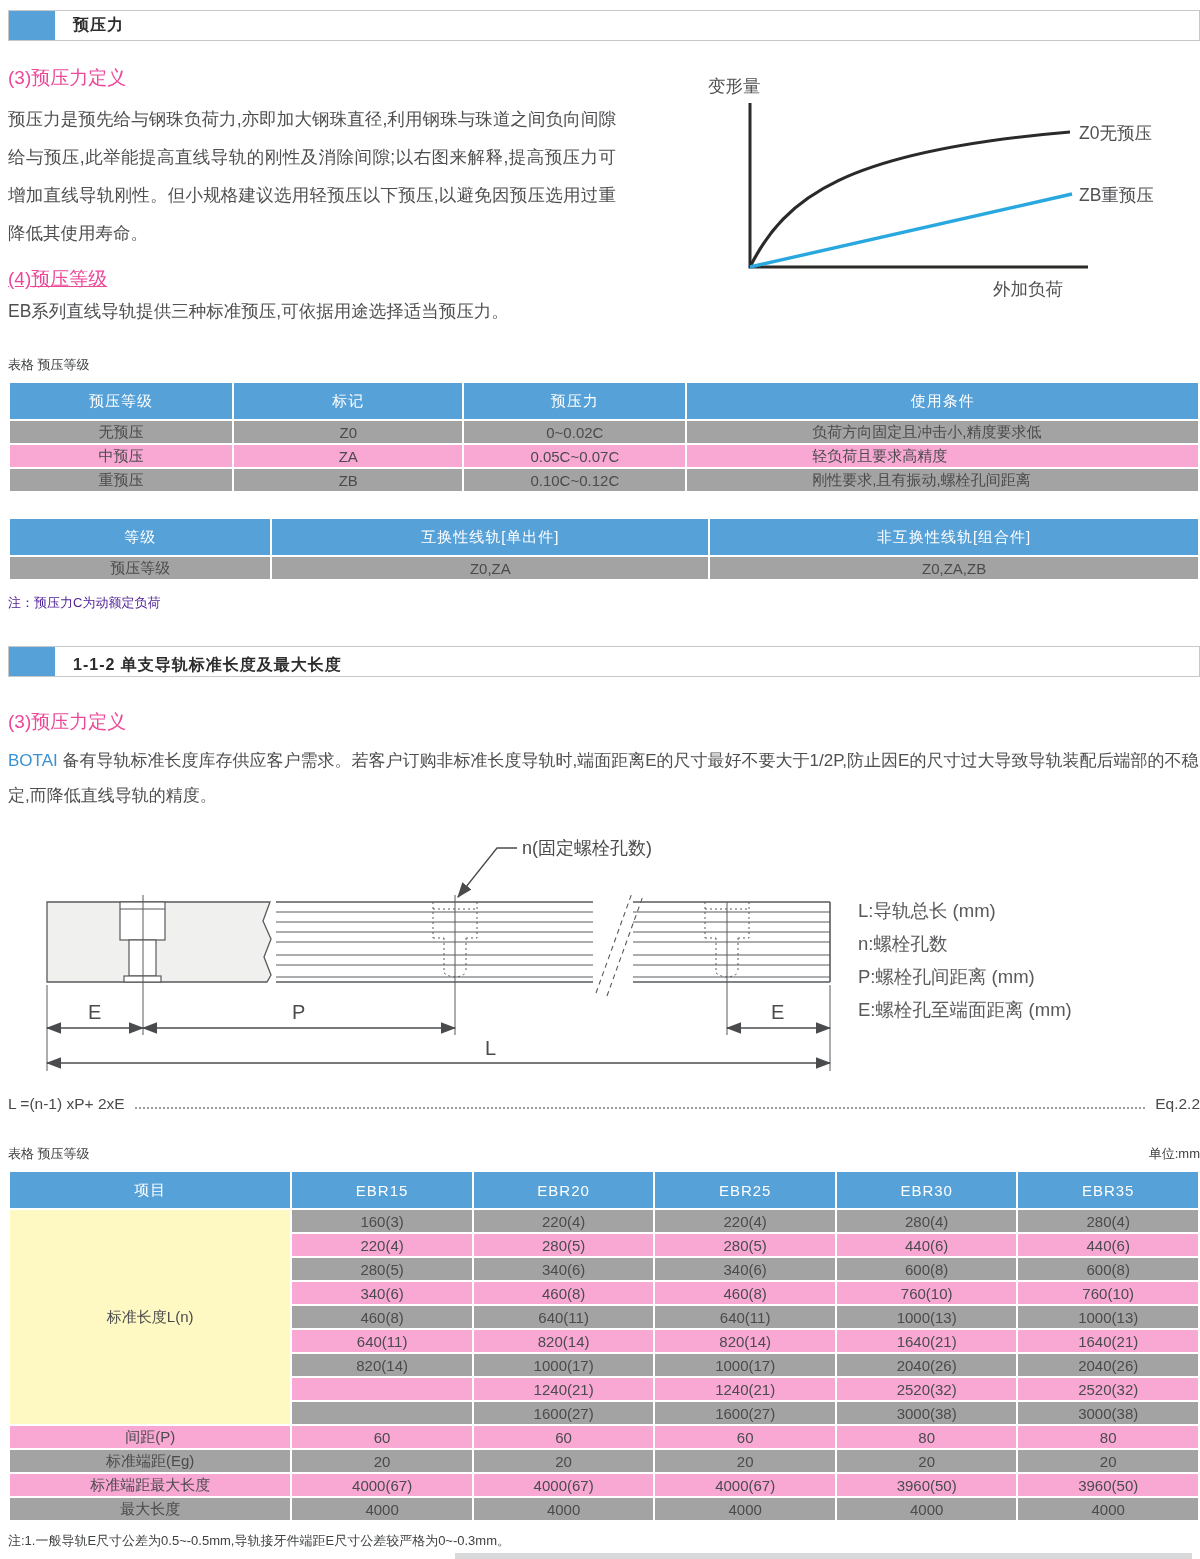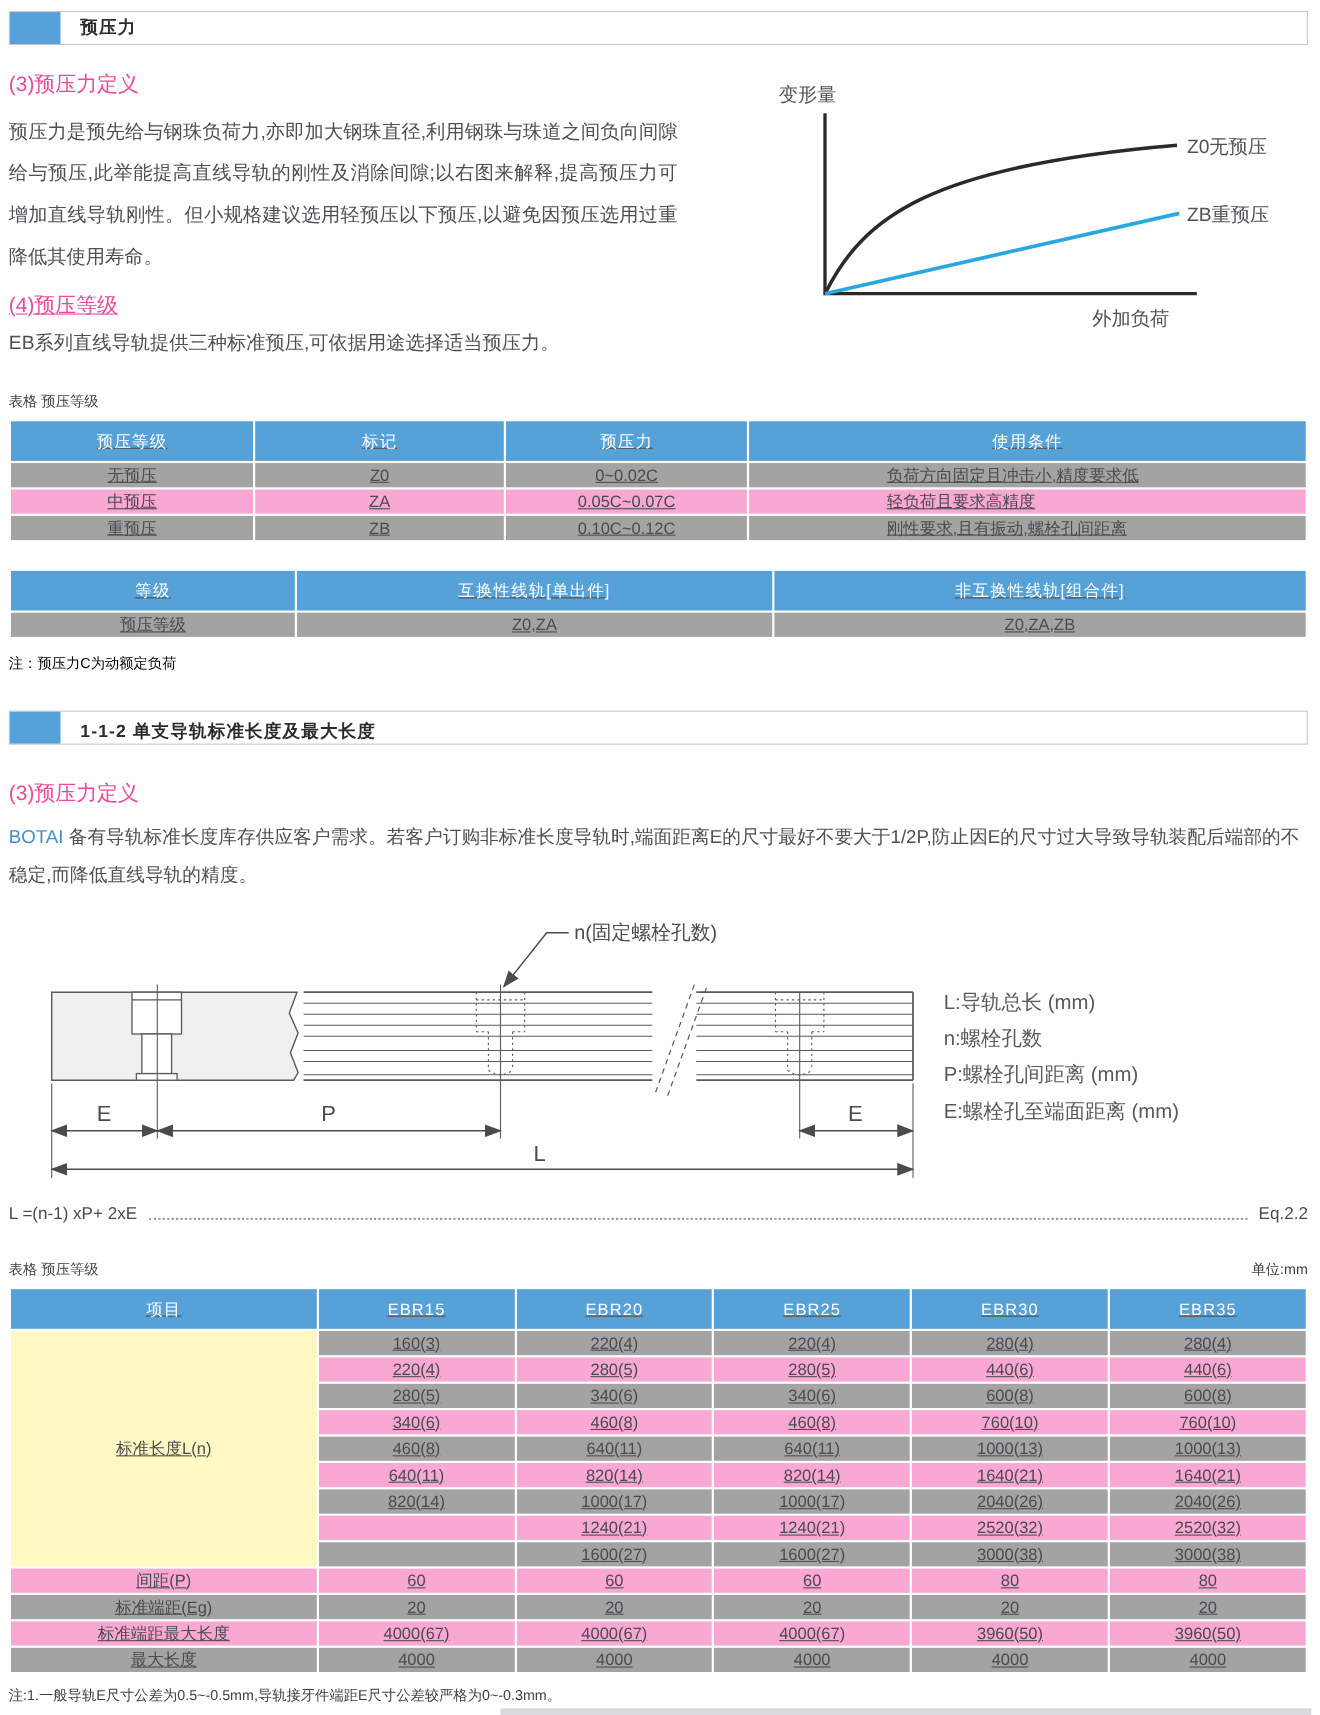--- a/index.html
+++ b/index.html
@@ -1,20 +1,20 @@
 <!DOCTYPE html>
 <html><head>
 <meta charset="utf-8">
 <style>
   html,body{margin:0;padding:0;background:#ffffff;}
   .page{
     position:relative;
     width:1200px;height:1559px;
     box-sizing:border-box;
-    padding:10px 11px 0 8px;
+    padding:10px 0 0 8px;
     overflow:hidden;
     font-family:"Liberation Sans","DejaVu Sans",sans-serif;
     color:#4e4f51;
     background:#ffffff;
   }
   
   .sec-bar{
     display:flex;align-items:center;
     height:31px;border:1px solid #c7c8ca;box-sizing:border-box;
     background:#ffffff;
@@ -25,23 +25,23 @@
   .two-col{display:flex;margin-top:24px;}
   .col-text{width:608px;flex:none;}
   .col-chart{flex:1;padding-left:34px;}
   .h-blue{font-size:19px;color:#ec4899;line-height:26px;}
   .body-par{margin-top:9px;font-size:17.5px;line-height:38px;color:#4e4f51;text-align:justify;}
   .body-line{margin-top:4px;font-size:17.5px;line-height:30px;color:#4e4f51;}
   .h-blue2{margin-top:14px;text-decoration:underline;}
   
   .caption{font-size:13px;color:#3f4042;}
   .cap1{margin-top:30px;margin-bottom:7px;}
-  .note-sm{font-size:13px;color:#000000;margin-top:13px;}
-  
-  table.tbl{width:100%;border-collapse:separate;border-spacing:2px;table-layout:fixed;text-decoration:underline;}
+  .note-sm{font-size:13px;color:#4c1d95;margin-top:13px;}
+  
+  table.tbl{width:100%;border-collapse:separate;border-spacing:2px;table-layout:fixed;}
   table.tbl th{
     background:#56a1d8;color:#ffffff;font-weight:normal;
     font-size:15px;height:36px;text-align:center;padding:0 4px;
     letter-spacing:1px;
   }
   table.tbl td{
     height:22px;font-size:15px;color:#4a4b4d;text-align:center;
     padding:0 4px;overflow:hidden;white-space:nowrap;
   }
   tr.light td{background:#a3a3a3;}

